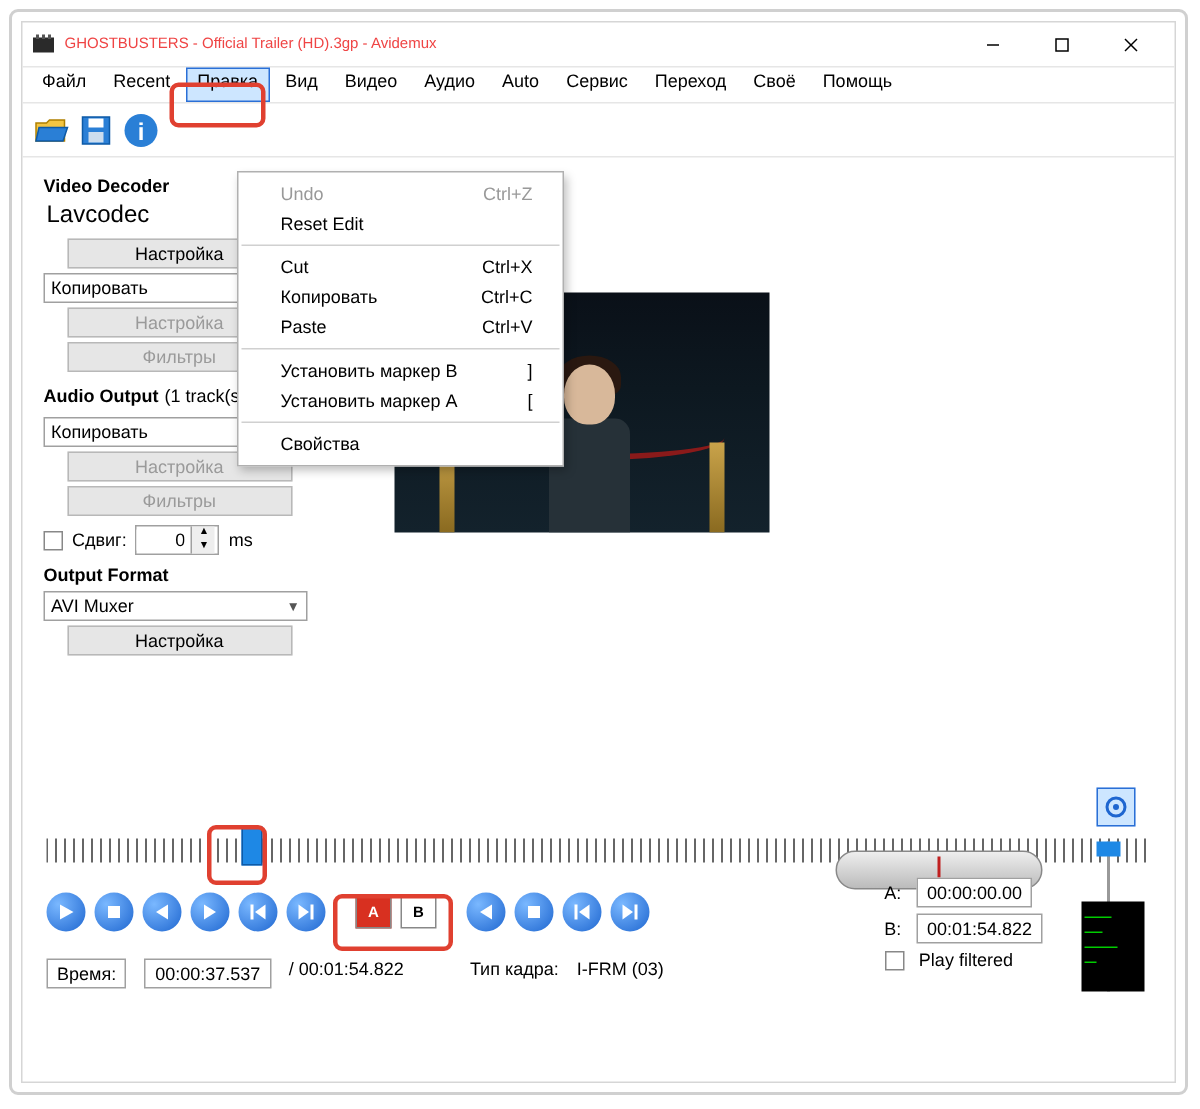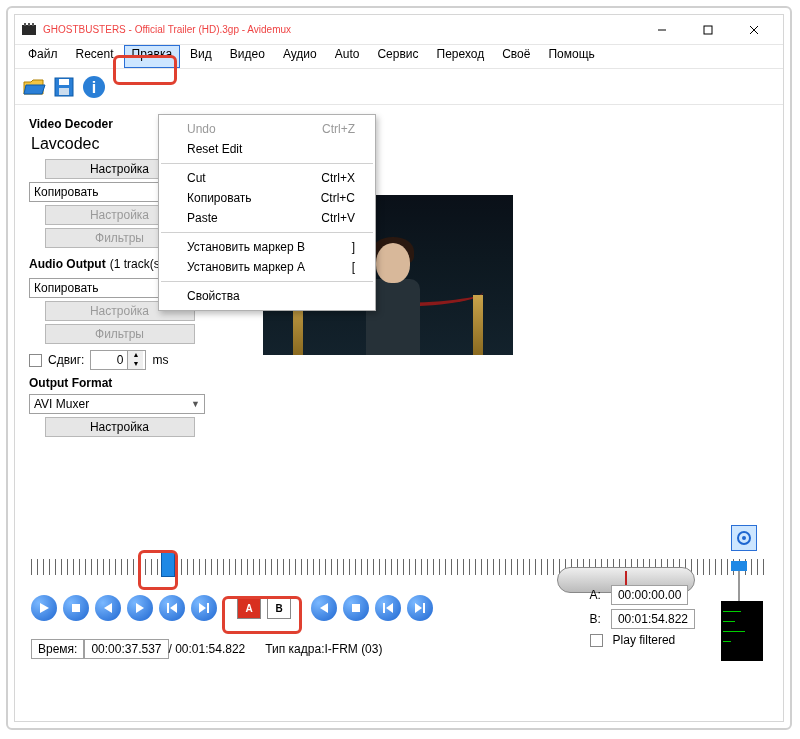--- a/index.html
+++ b/index.html
@@ -64,21 +64,21 @@
 
 .bottom { position: absolute; left: 0; right: 0; bottom: 0; height: 180px; padding: 0 16px; }
 .timeline { position: relative; height: 30px; margin-top: 8px; }
 .ruler { position: absolute; left: 0; right: 0; top: 10px; height: 16px; background: repeating-linear-gradient(90deg,#666 0 1px, transparent 1px 6px); }
 .playhead { position: absolute; top: 2px; width: 14px; height: 26px; background: #1e88e5; border: 1px solid #0d5aa7; }
 .ctrl-row { display: flex; align-items: center; gap: 6px; margin-top: 14px; height: 30px; }
 .pbtn { width: 26px; height: 26px; border-radius: 50%; background: radial-gradient(circle at 30% 30%, #7ab8ff, #1e66d0); display: flex; align-items: center; justify-content: center; }
 .pbtn svg { width: 12px; height: 12px; fill: #fff; }
 .marker-a, .marker-b { width: 24px; height: 22px; border: 1px solid #888; background: #fff; display: flex; align-items: center; justify-content: center; font-size: 10px; font-weight: bold; }
 .marker-a { background: #d83020; color: #fff; }
-.info-row { display: flex; align-items: center; margin-top: 16px; font-size: 12px; }
+.info-row { display: flex; gap: 12px; margin-top: 16px; font-size: 12px; }
 .timefield { border: 1px solid #a0a0a0; padding: 2px 6px; font-size: 12px; background: #fff; }
 .right-marks { position: absolute; right: 88px; bottom: 70px; font-size: 12px; }
 .right-marks .mr { display: flex; align-items: center; gap: 10px; margin: 4px 0; }
 .jog { position: absolute; right: 88px; bottom: 128px; width: 138px; height: 26px; border: 1px solid #888; border-radius: 13px; background: linear-gradient(180deg,#eee,#bbb); }
 .jog .center { position: absolute; left: 50%; top: 3px; width: 2px; height: 20px; background: #c02020; transform: translateX(-50%); }
 .vslider { position: absolute; right: 26px; bottom: 40px; width: 36px; height: 120px; }
 .vslider .track { position: absolute; left: 17px; top: 0; width: 2px; height: 100px; background: #999; }
 .vslider .thumb { position: absolute; left: 10px; top: 0; width: 16px; height: 10px; background: #1e88e5; }
 .vslider .sq { position: absolute; right: 0; top: -36px; width: 26px; height: 26px; border: 1px solid #2a6fd6; background: #cde6ff; display: flex; align-items: center; justify-content: center; }
 .scope { position: absolute; right: 20px; bottom: 60px; width: 42px; height: 60px; background: #000; }

